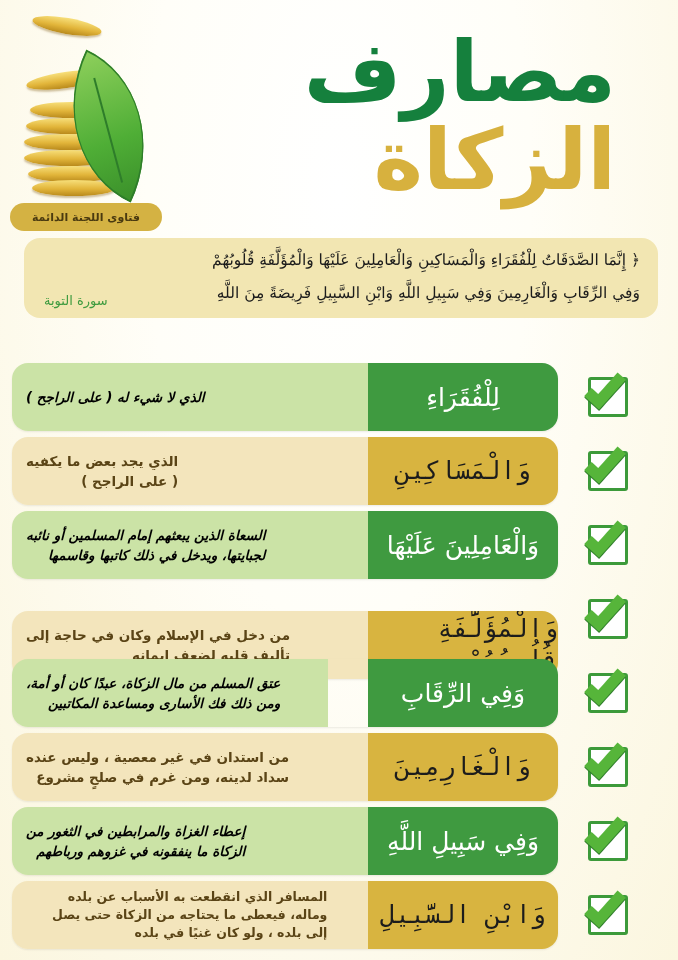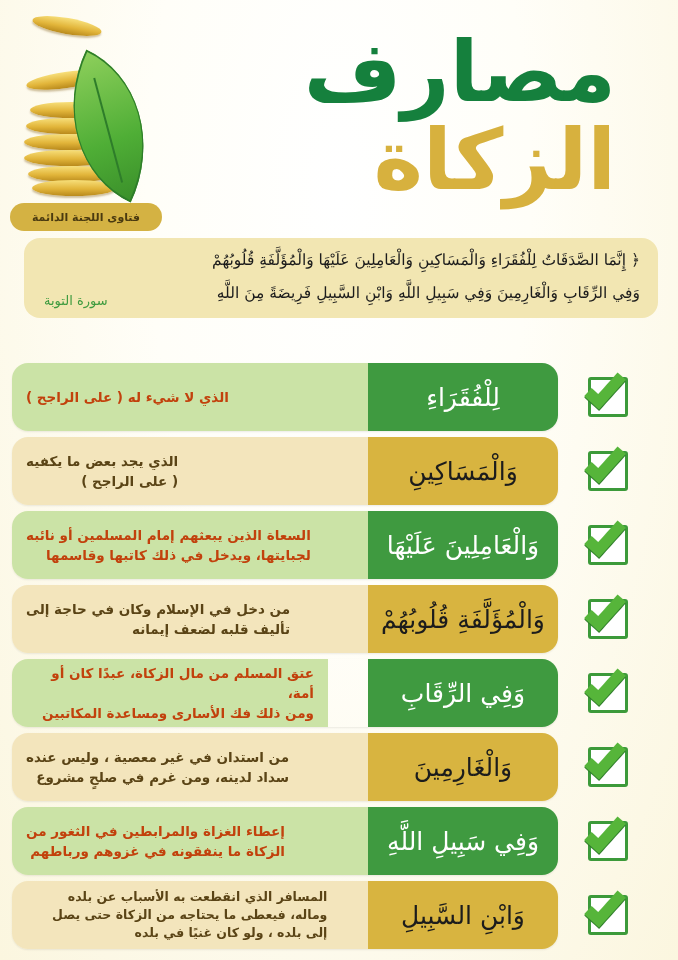--- a/index.html
+++ b/index.html
@@ -71,24 +71,24 @@
     }
     .row .desc {
       flex: 1; display: flex; align-items: center; justify-content: flex-end;
       direction: rtl; text-align: right; padding: 0 14px;
       font-size: 13.5px; font-weight: bold; line-height: 20px;
     }
     .row .term {
       width: 190px; display: flex; align-items: center; justify-content: center;
       direction: rtl; font-family: "DejaVu Serif", serif; font-size: 25px;
     }
-    .row.green .desc { background: #cbe3a6; color: #c2410c; }
+    .row.green .desc { background: #cbe3a6; color: #000000; font-style: italic; }
     .row.green .term { background: #3f9a40; color: #ffffff; }
     .row.gold .desc { background: #f3e5bc; color: #5a4416; }
-    .row.gold .term { background: #d8b440; color: #1c1c1c; }
+    .row.gold .term { background: #d8b440; color: #1c1c1c; font-family: Liberation Mono, monospace; }
 
     .check {
       position: absolute; left: 588px; width: 40px; height: 40px;
       border: 3px solid #3c9a3a; border-radius: 3px; background: #ffffff; box-sizing: border-box;
     }
     .check-mark {
       position: absolute; left: 4px; top: -12px; width: 20px; height: 40px;
       border-right: 11px solid #56b53a; border-bottom: 11px solid #56b53a;
       transform: rotate(42deg); box-sizing: border-box;
       filter: drop-shadow(1px 1px 0 #2e7d2a);
@@ -154,21 +154,21 @@
     <div>السعاة الذين يبعثهم إمام المسلمين أو نائبه</div>
     <div>لجبايتها، ويدخل في ذلك كاتبها وقاسمها</div>
   </div>
     </div>
   <div class="term">وَالْعَامِلِينَ عَلَيْهَا</div>
 </div>
 <div class="check" style="top:525px;">
     <div class="check-mark"></div>
   </div>
 
-<div class="row gold" style="top:585px;">
+<div class="row gold" style="top:611px;">
   <div class="desc">
       <div>
     <div>من دخل في الإسلام وكان في حاجة إلى</div>
     <div>تأليف قلبه لضعف إيمانه</div>
   </div>
     </div>
   <div class="term">وَالْمُؤَلَّفَةِ قُلُوبُهُمْ</div>
 </div>
 <div class="check" style="top:599px;">
     <div class="check-mark"></div>

